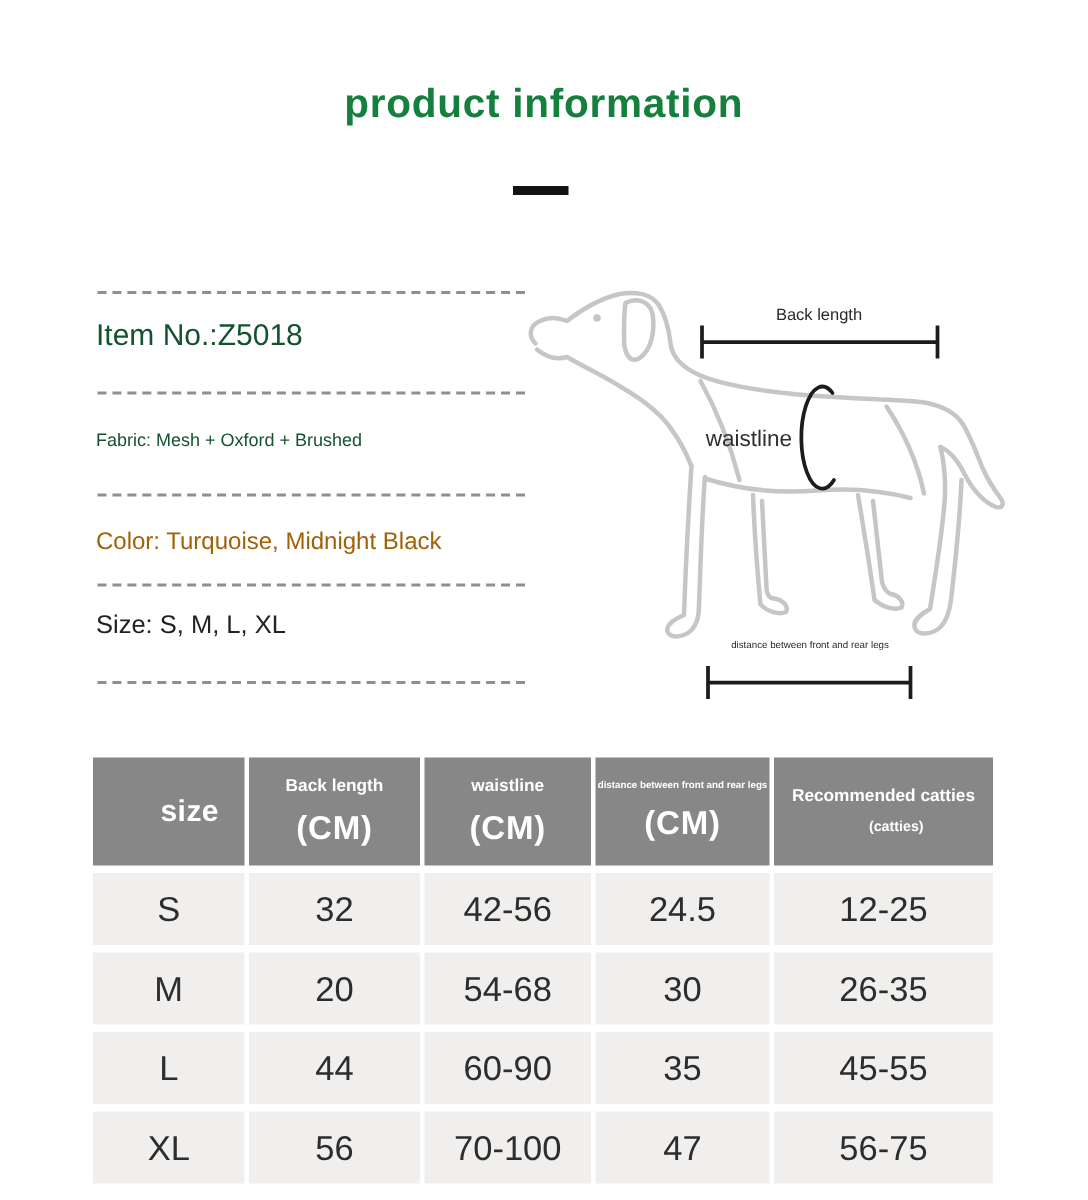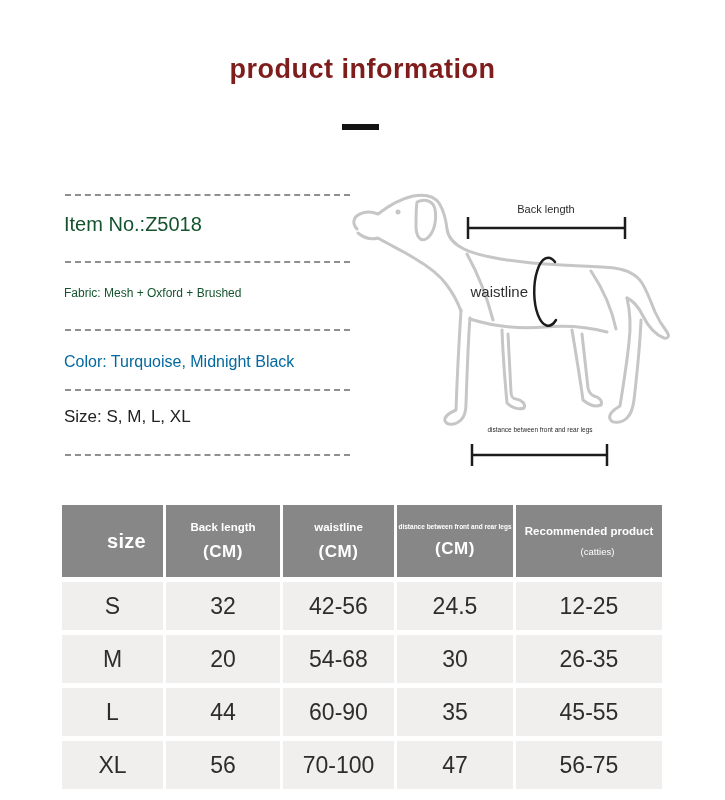--- a/index.html
+++ b/index.html
@@ -5,35 +5,35 @@
   * { margin:0; padding:0; box-sizing:border-box; }
   html,body { background:#ffffff; }
   .page {
     position:relative; width:725px; height:800px; overflow:hidden;
     background:#ffffff; font-family:"Liberation Sans", sans-serif;
   }
   
   .title {
     position:absolute; top:54px; left:0; width:725px;
     text-align:center; font-size:27px; font-weight:600;
-    letter-spacing:0.5px; color:#7f1d1d;
+    letter-spacing:0.5px; color:#15803d;
   }
   .title-underline {
     position:absolute; top:124px; left:342px; width:37px; height:6px;
     background:#131313;
   }
   
   .dash { position:absolute; left:65px; width:285px; height:0;
           border-top:2px dashed #8f8f8f; }
   .d1 { top:194px; } .d2 { top:261px; } .d3 { top:329px; }
   .d4 { top:389px; } .d5 { top:454px; }
   .info-text { position:absolute; left:64px; color:#14532d; white-space:nowrap; }
   .info-item-no { top:213px; font-size:20px; }
   .info-fabric  { top:286px; font-size:12px; }
-  .info-color   { top:353px; font-size:16px; color:#0369a1; }
+  .info-color   { top:353px; font-size:16px; color:#a16207; }
   .info-size    { top:407px; font-size:17px; color:#222; }
   
   .dog-wrap { position:absolute; left:350px; top:170px; width:375px; height:330px; }
   .dog-wrap svg { display:block; }
   .svg-label { font-family:"Liberation Sans", sans-serif; }
   
   .size-table {
     position:absolute; left:62px; top:505px;
     display:grid;
     grid-template-columns:101px 114px 111px 116px 146px;
@@ -41,22 +41,22 @@
     gap:5px 3px;
   }
   .hcell {
     background:#878787; color:#ffffff;
     display:flex; flex-direction:column; align-items:center; justify-content:center;
     gap:9px; text-align:center;
   }
   .h-size  { font-size:20px; font-weight:bold; letter-spacing:0.3px;margin-left:28px; }
   .h-med   { font-size:11.5px; font-weight:bold; }
   .h-tiny  { font-size:6.5px;  font-weight:bold; }
-  .h-unit  { font-size:17px; font-weight:bold; letter-spacing:0.5px; }
-  .h-unit-sm { font-size:9.5px; font-weight:normal;padding-left:17px; }
+  .h-unit  { font-size:22px; font-weight:bold; letter-spacing:0.5px; }
+  .h-unit-sm { font-size:9.5px; font-weight:bold;padding-left:17px; }
   .bcell {
     background:#f0efee; color:#2d2d2d; font-size:23px;
     display:flex; align-items:center; justify-content:center;
   }
 </style>
 </head>
 <body>
 
 <div class="page">
 
@@ -119,21 +119,21 @@
     </div>
     <div class="hcell">
       <span class="h-med">waistline</span>
       <span class="h-unit">(CM)</span>
     </div>
     <div class="hcell">
       <span class="h-tiny">distance between front and rear legs</span>
       <span class="h-unit">(CM)</span>
     </div>
     <div class="hcell">
-      <span class="h-med">Recommended product</span>
+      <span class="h-med">Recommended catties</span>
       <span class="h-unit-sm">(catties)</span>
     </div>
 
     <div class="bcell">S</div>
     <div class="bcell">32</div>
     <div class="bcell">42-56</div>
     <div class="bcell">24.5</div>
     <div class="bcell">12-25</div>
 
     <div class="bcell">M</div>

